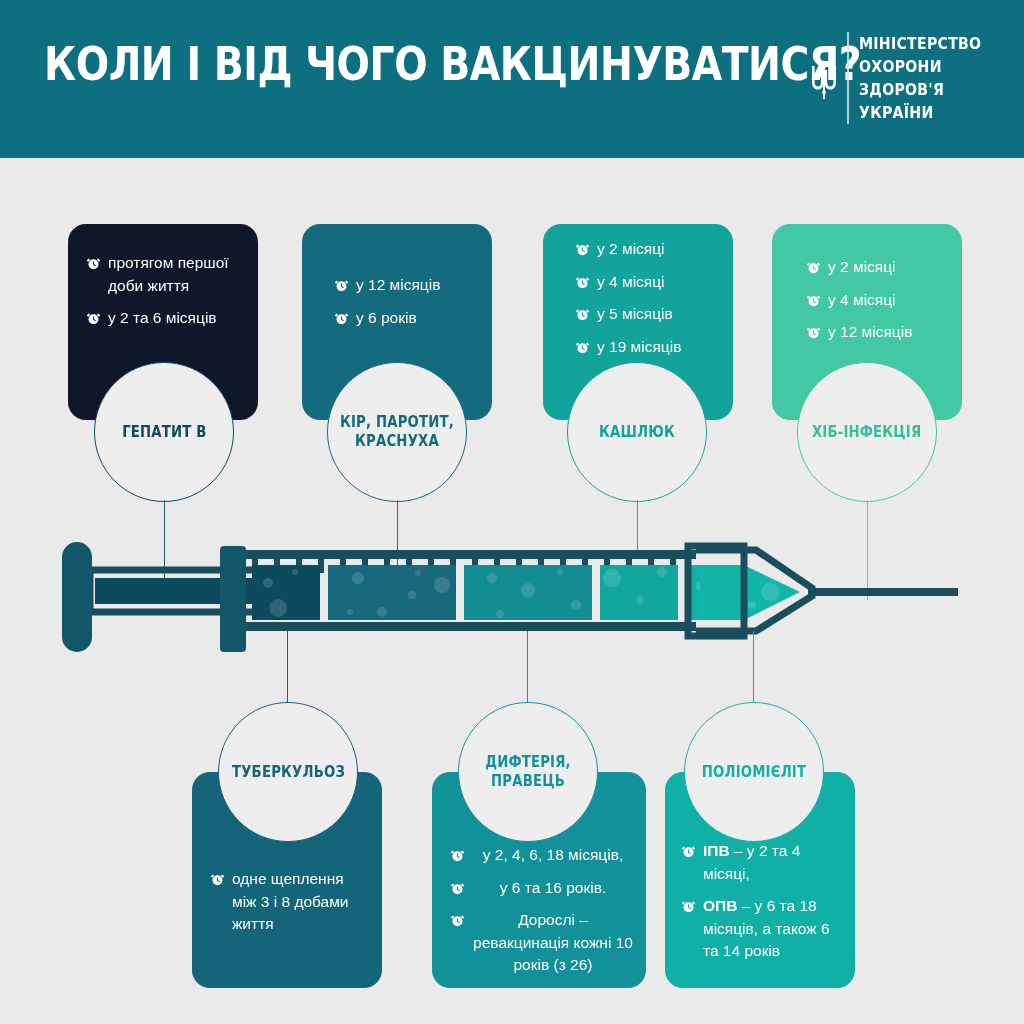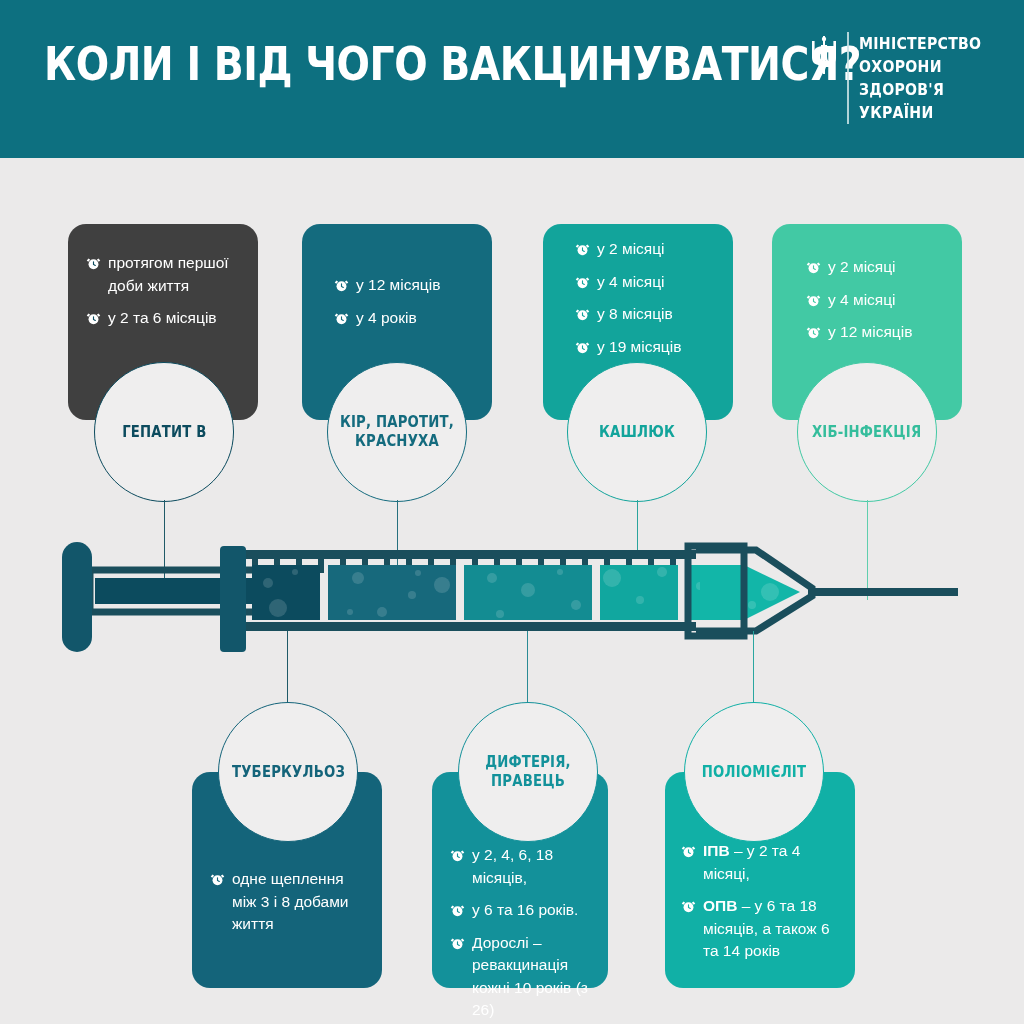--- a/index.html
+++ b/index.html
@@ -24,21 +24,21 @@
     font-size:47px;
     line-height:52px;
     letter-spacing:-0.5px;
     color:#ffffff;
     transform:scaleX(0.93);
     transform-origin:left top;
     white-space:nowrap;
   }
   .logo{
     position:absolute;right:36px;top:32px;
-    display:flex;align-items:flex-start;gap:10px;
+    display:flex;align-items:center;gap:10px;
   }
   .logo-trident{width:26px;height:38px;margin-top:4px;}
   .logo-sep{width:2px;height:92px;background:#cfe5e8;opacity:.85;}
   .logo-text{
     font-family:"DejaVu Sans Condensed","Liberation Sans",sans-serif;
     font-weight:bold;color:#fff;font-size:16.5px;line-height:23px;
     letter-spacing:.3px;white-space:nowrap;
     transform:scaleX(0.95);transform-origin:left top;
   }
 
@@ -100,21 +100,21 @@
       <div class="logo-sep"></div>
       <div class="logo-text">
         <div>МІНІСТЕРСТВО</div>
         <div>ОХОРОНИ</div>
         <div>ЗДОРОВ'Я</div>
         <div>УКРАЇНИ</div>
       </div>
     </div>
   </div>
 
-  <div class="card" style="left:68px;top:224px;width:190px;height:196px;background:#404040;">
+  <div class="card" style="left:68px;top:224px;width:190px;height:196px;background:#0f172a;">
     <div class="card-list" style="top:28px;">
       <div class="li">
         <svg class="clock" viewBox="0 0 20 20">
             <g fill="#fff">
               <circle cx="10" cy="11" r="6.6"></circle>
               <path d="M3.4 3.3 1 5.9l2 1.9 2.6-2.8zM16.6 3.3 19 5.9l-2 1.9-2.6-2.8z"></path>
             </g>
             <path d="M10 7.6v3.6l2.4 1.5" stroke="#0c4b5e" stroke-width="1.5" fill="none" stroke-linecap="round"></path>
           </svg>
         <span class="txt">протягом першої доби життя</span>
@@ -149,21 +149,21 @@
         <span class="txt">у 12 місяців</span>
       </div>
       <div class="li">
         <svg class="clock" viewBox="0 0 20 20">
             <g fill="#fff">
               <circle cx="10" cy="11" r="6.6"></circle>
               <path d="M3.4 3.3 1 5.9l2 1.9 2.6-2.8zM16.6 3.3 19 5.9l-2 1.9-2.6-2.8z"></path>
             </g>
             <path d="M10 7.6v3.6l2.4 1.5" stroke="#146b7e" stroke-width="1.5" fill="none" stroke-linecap="round"></path>
           </svg>
-        <span class="txt">у 4 років</span>
+        <span class="txt">у 6 років</span>
       </div>
     </div>
   </div>
   <div class="bubble" style="left:327px;top:362px;width:140px;height:140px;border:1.4px solid #146b7e;">
     <span style="color:#146b7e;">КІР, ПАРОТИТ, КРАСНУХА</span>
   </div>
   <div class="conn" style="left:396.5px;top:500px;height:70px;background:#26707e;"></div>
 
   <div class="card" style="left:543px;top:224px;width:190px;height:196px;background:#12a49b;">
     <div class="card-list" style="top:14px;padding-left:32px;">
@@ -188,21 +188,21 @@
         <span class="txt">у 4 місяці</span>
       </div>
       <div class="li">
         <svg class="clock" viewBox="0 0 20 20">
             <g fill="#fff">
               <circle cx="10" cy="11" r="6.6"></circle>
               <path d="M3.4 3.3 1 5.9l2 1.9 2.6-2.8zM16.6 3.3 19 5.9l-2 1.9-2.6-2.8z"></path>
             </g>
             <path d="M10 7.6v3.6l2.4 1.5" stroke="#12a49b" stroke-width="1.5" fill="none" stroke-linecap="round"></path>
           </svg>
-        <span class="txt">у 8 місяців</span>
+        <span class="txt">у 5 місяців</span>
       </div>
       <div class="li">
         <svg class="clock" viewBox="0 0 20 20">
             <g fill="#fff">
               <circle cx="10" cy="11" r="6.6"></circle>
               <path d="M3.4 3.3 1 5.9l2 1.9 2.6-2.8zM16.6 3.3 19 5.9l-2 1.9-2.6-2.8z"></path>
             </g>
             <path d="M10 7.6v3.6l2.4 1.5" stroke="#12a49b" stroke-width="1.5" fill="none" stroke-linecap="round"></path>
           </svg>
         <span class="txt">у 19 місяців</span>
@@ -346,21 +346,21 @@
             <path d="M10 7.6v3.6l2.4 1.5" stroke="#14647a" stroke-width="1.5" fill="none" stroke-linecap="round"></path>
           </svg>
         <span class="txt">одне щеплення між 3 і 8 добами життя</span>
       </div>
     </div>
   </div>
   <div class="bubble" style="left:218px;top:702px;width:140px;height:140px;border:1.4px solid #14647a;">
     <span style="color:#14647a;">ТУБЕРКУЛЬОЗ</span>
   </div>
 
-  <div class="card" style="left:432px;top:772px;width:176px;height:216px;background:#13919a;">
+  <div class="card" style="left:432px;top:772px;width:214px;height:216px;background:#13919a;text-align:center;">
     <div class="card-list" style="top:72px;padding-left:18px;padding-right:12px;">
       <div class="li">
         <svg class="clock" viewBox="0 0 20 20">
             <g fill="#fff">
               <circle cx="10" cy="11" r="6.6"></circle>
               <path d="M3.4 3.3 1 5.9l2 1.9 2.6-2.8zM16.6 3.3 19 5.9l-2 1.9-2.6-2.8z"></path>
             </g>
             <path d="M10 7.6v3.6l2.4 1.5" stroke="#13919a" stroke-width="1.5" fill="none" stroke-linecap="round"></path>
           </svg>
         <span class="txt">у 2, 4, 6, 18 місяців,</span>

